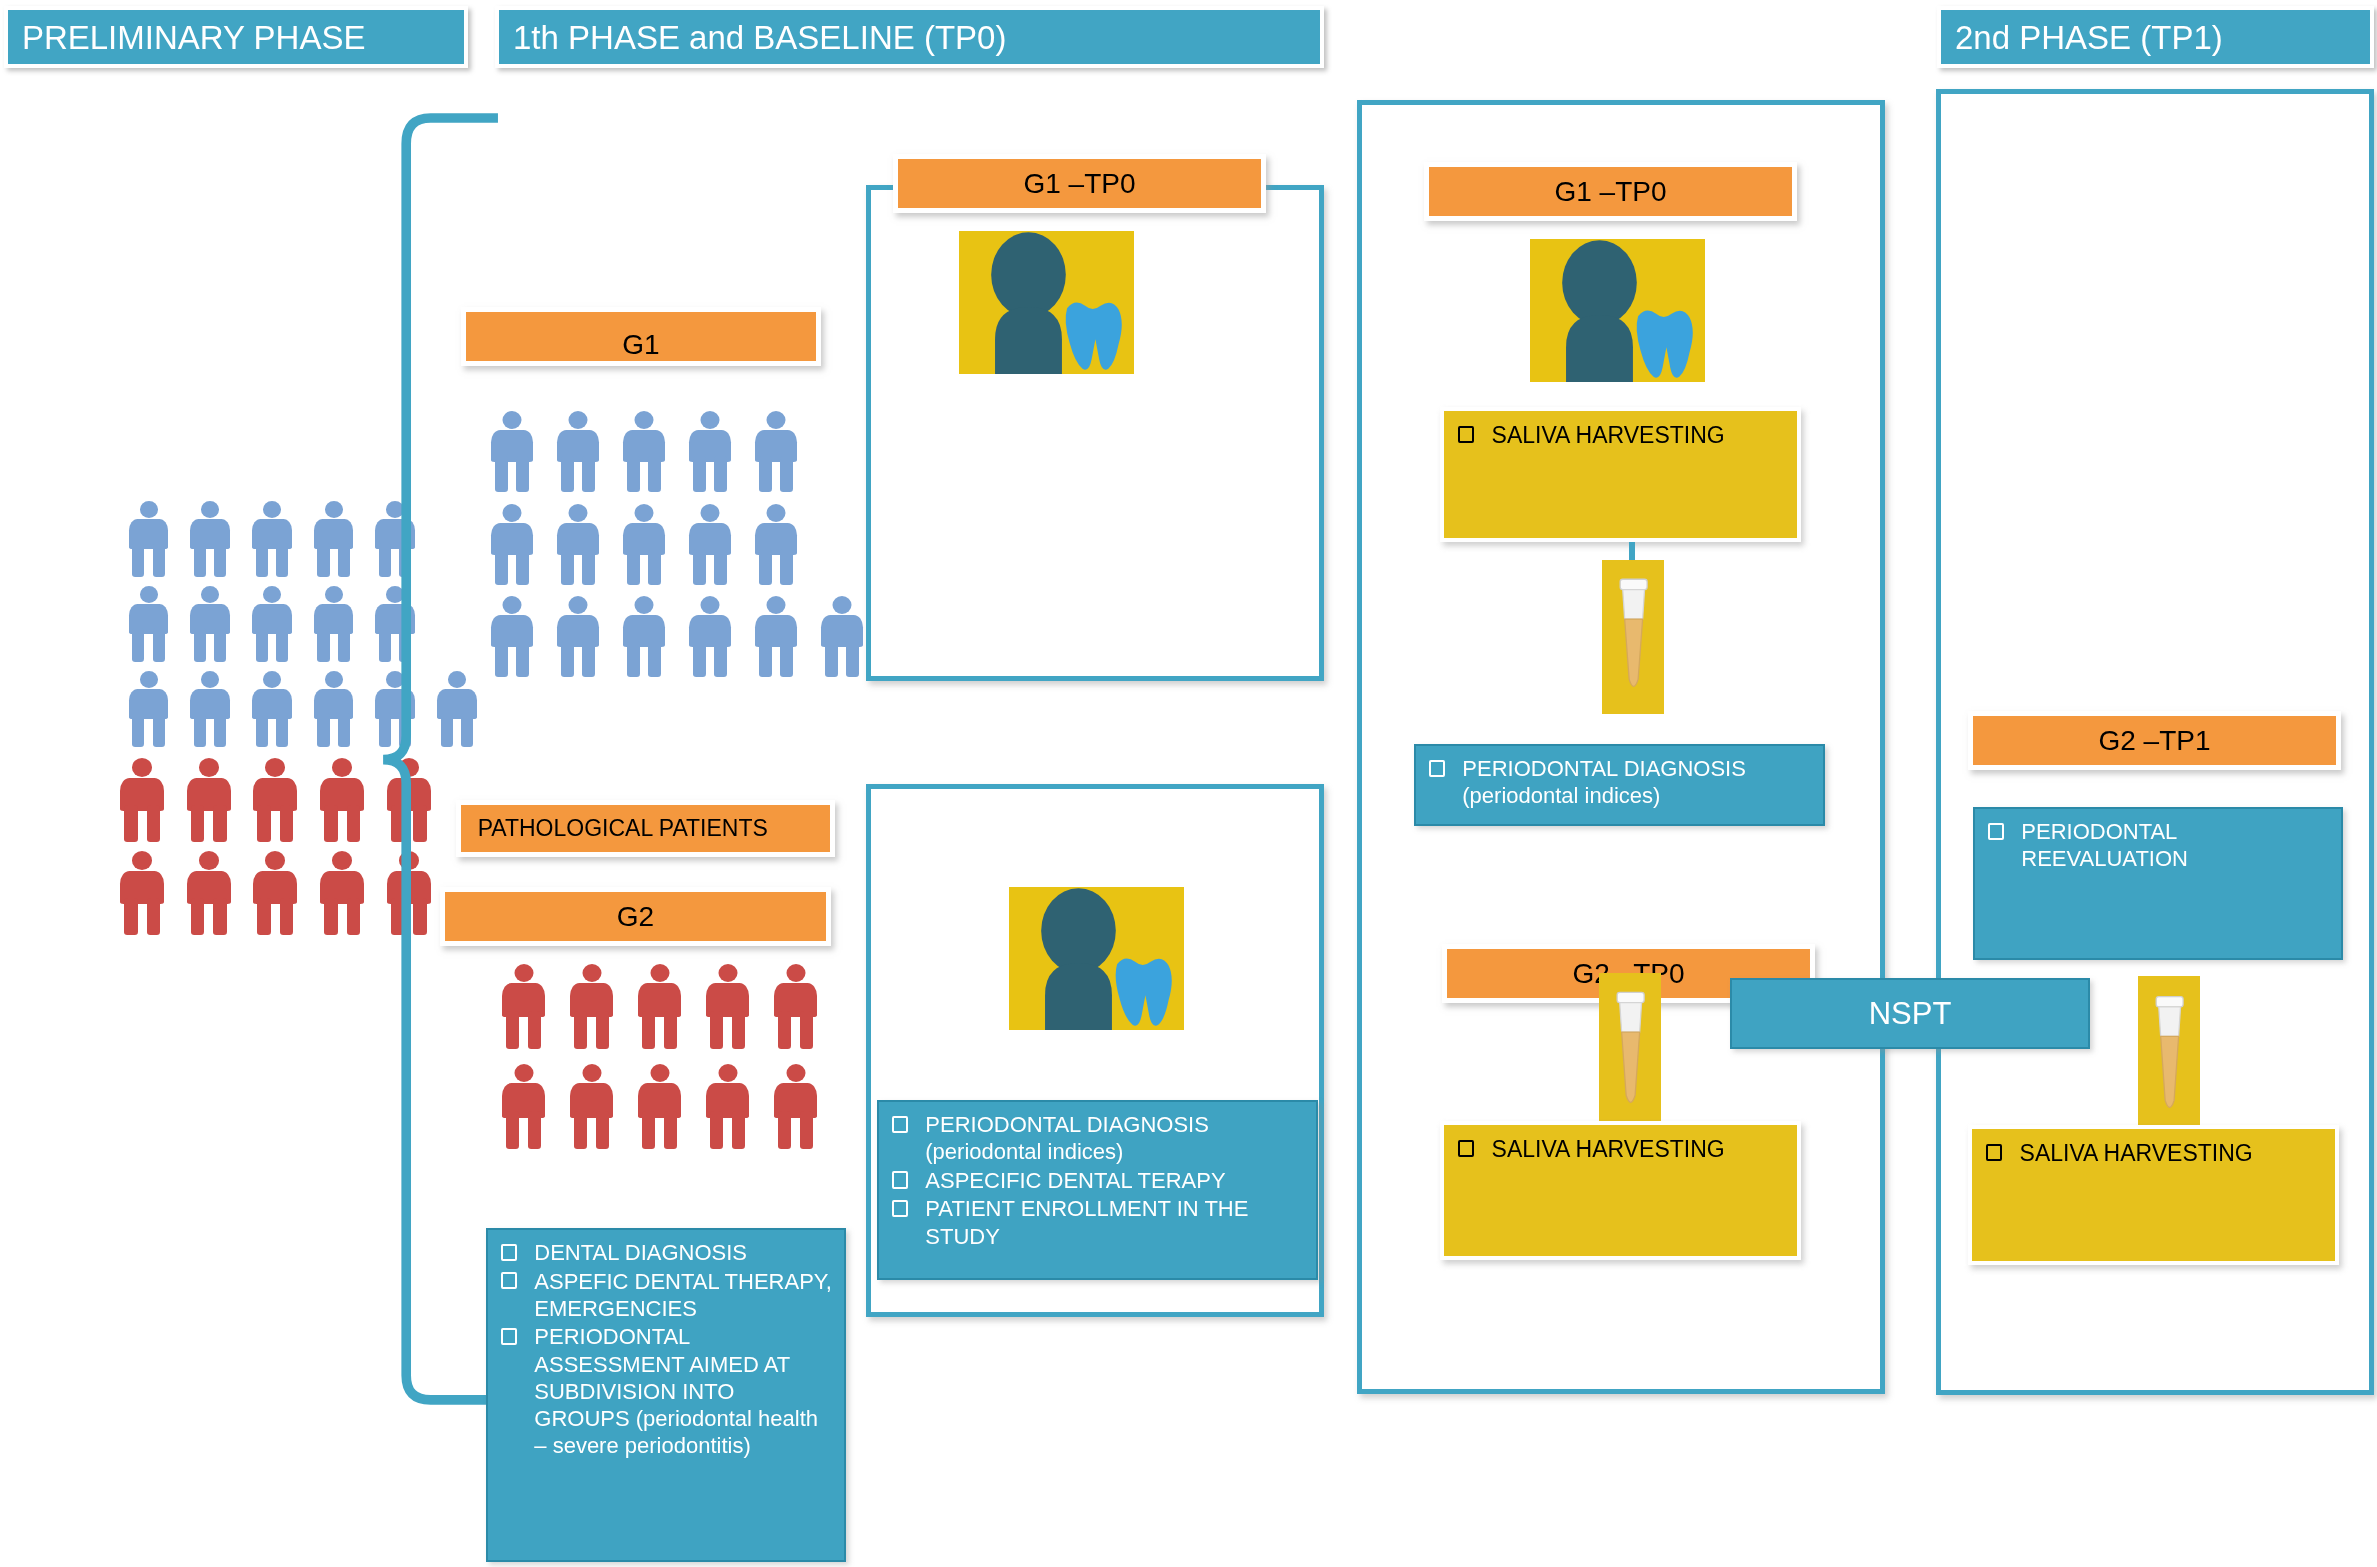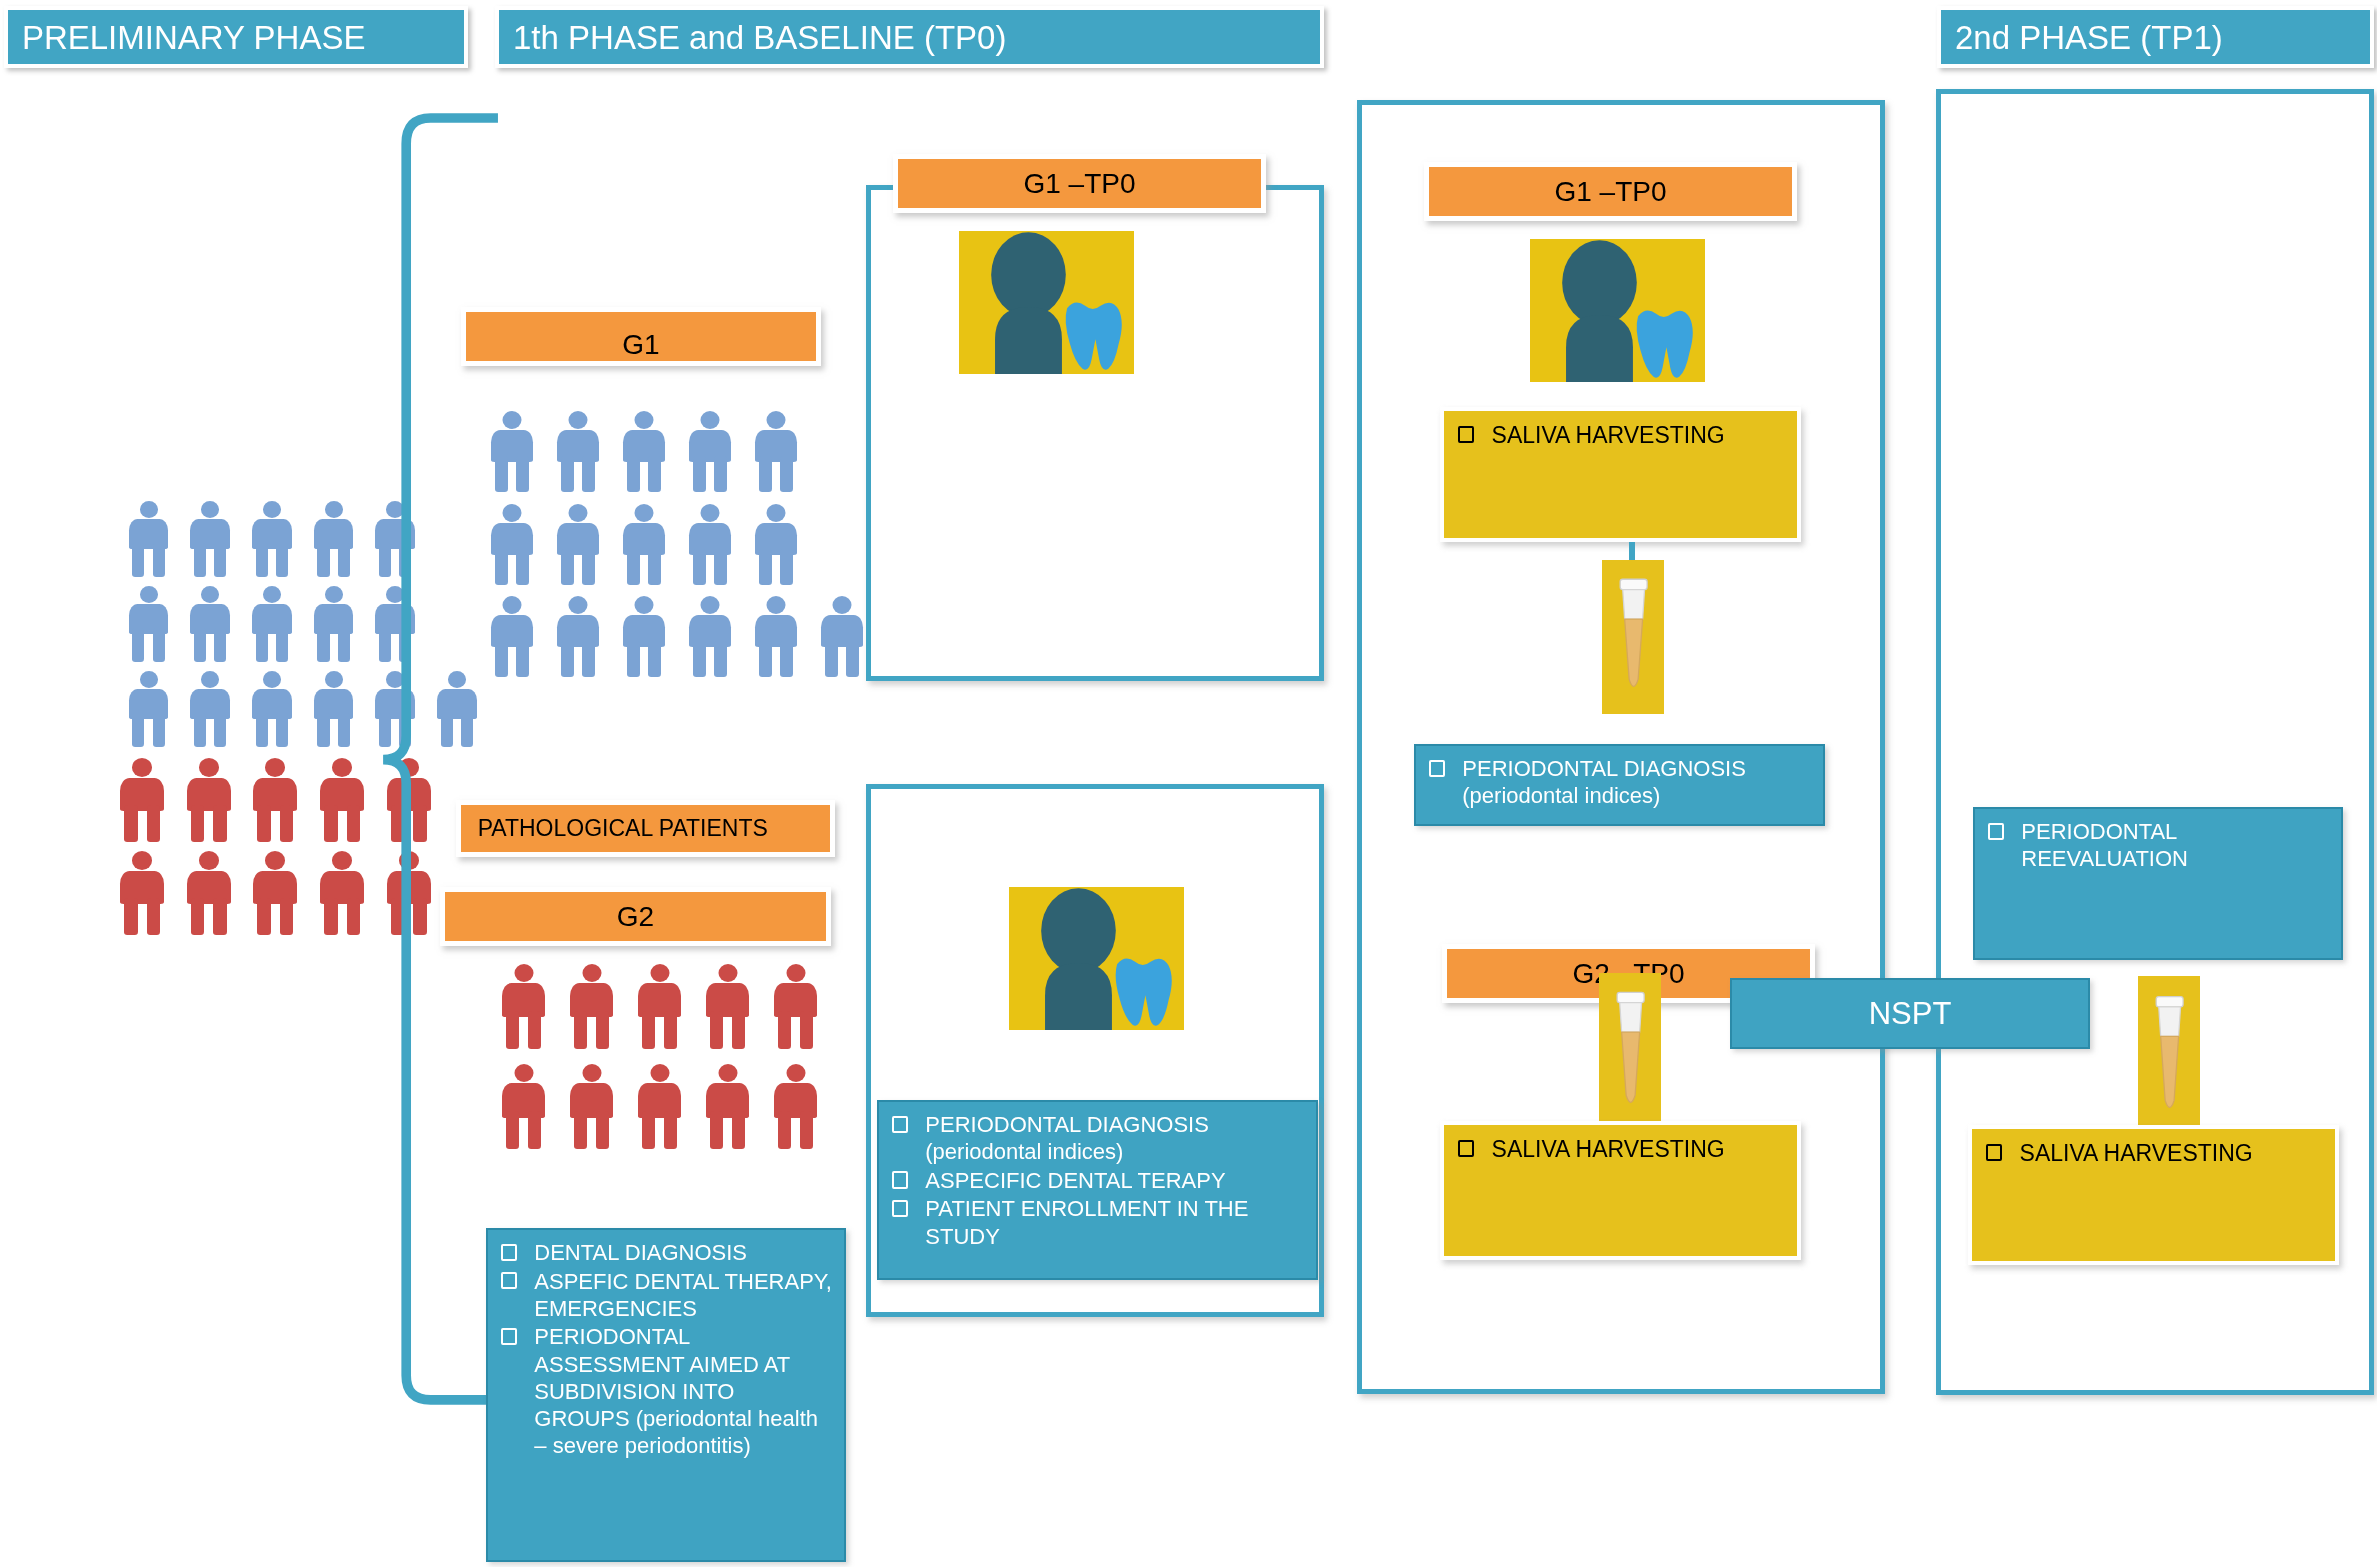--- a/index.html
+++ b/index.html
@@ -738,20 +738,23 @@
     <ul class="bl dark">
       <li>
         <span class="chk"></span>
         <span>SALIVA HARVESTING</span>
       </li>
     </ul>
   </div>
 
   <div class="panel" style="left:1936px;top:89px;width:438px;height:1306px;"></div>
 
+  <div class="orange-box" style="left:1968px;top:711px;width:373px;height:59px;">
+    <span>G2 –TP1</span>
+  </div>
 
   <div class="teal-box" style="left:1973px;top:807px;width:370px;height:153px;">
     <ul class="bl">
       <li>
         <span class="chk"></span>
         <span>PERIODONTAL REEVALUATION</span>
       </li>
     </ul>
   </div>
 

